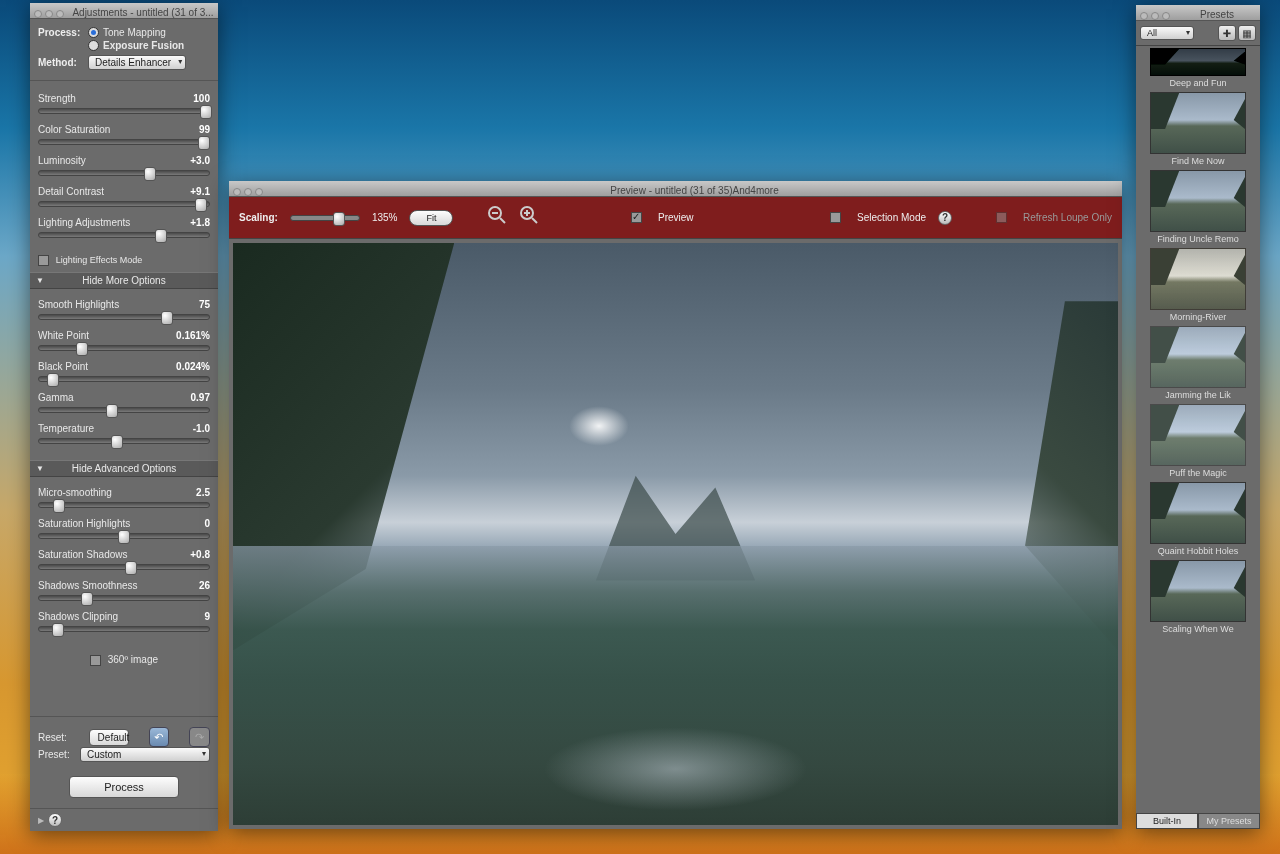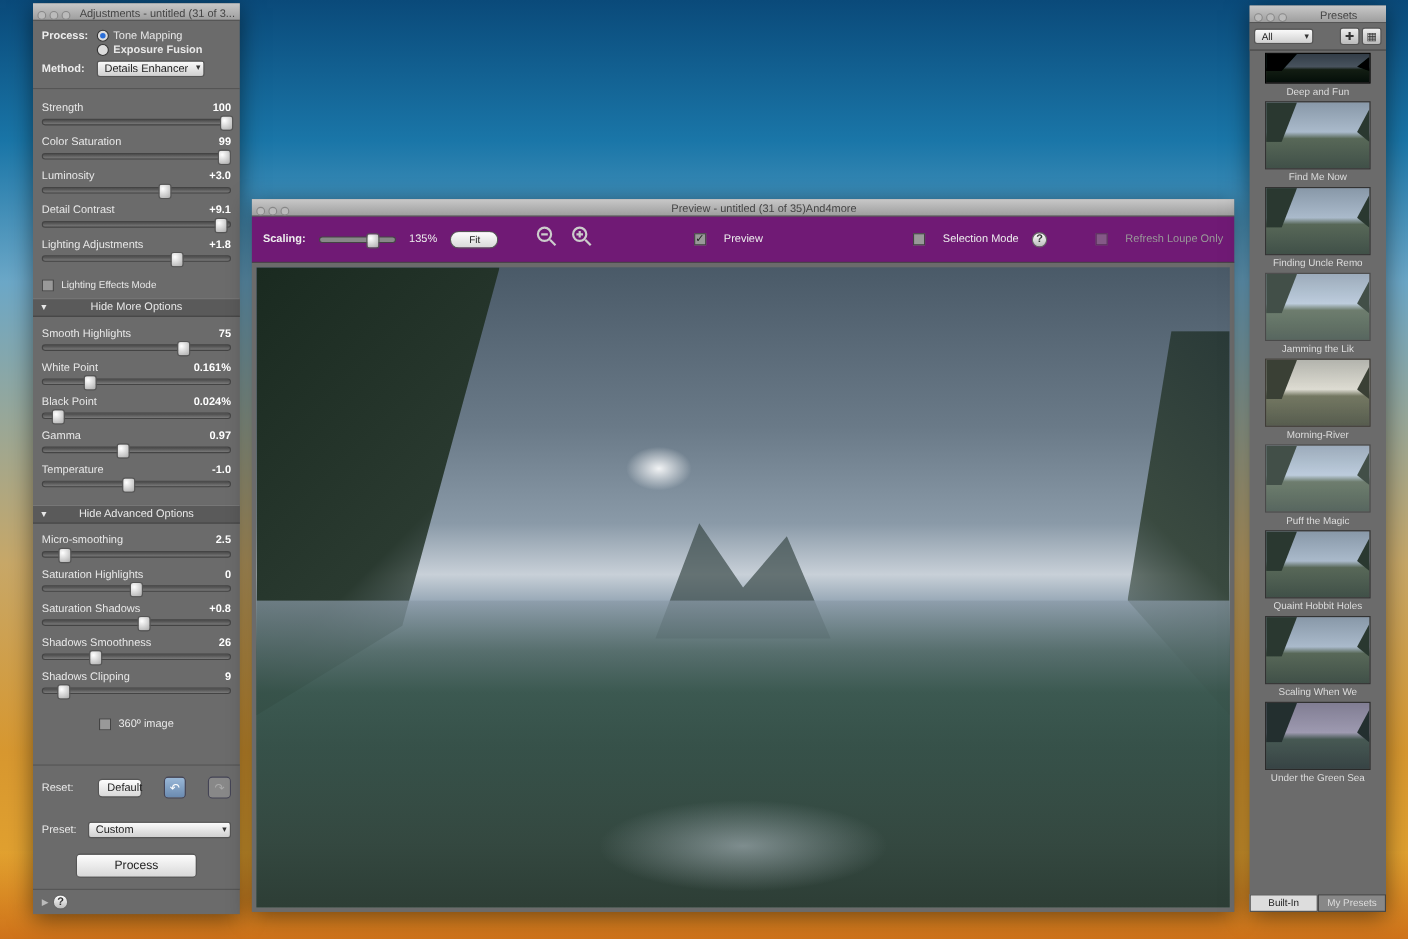--- a/index.html
+++ b/index.html
@@ -43,21 +43,21 @@
 .btn.wide { width:110px; border-radius:4px; }
 .iconbtn { width:24px; height:20px; background: linear-gradient(to bottom,#9ab8d8,#6a8ab0); border:1px solid #445; border-radius:4px; display:inline-flex; align-items:center; justify-content:center; color:#fff; font-size:11px; }
 .iconbtn.dis { background:#888; color:#aaa; }
 
 .footer-row { display:flex; align-items:center; padding:4px 8px; font-size:10px; color:#bbb; border-top:1px solid #555;}
 .footer-row .tri-r { font-size:8px; margin-right:4px; }
 .help { width:14px; height:14px; border-radius:50%; background:linear-gradient(to bottom,#fff,#bbb); color:#333; font-weight:bold; font-size:10px; display:inline-flex; align-items:center; justify-content:center; border:1px solid #666;}
 
 
 #preview { left: 229px; top: 181px; width: 893px; height: 648px; display:flex; flex-direction:column; }
-.toolbar { background:#701a75; padding: 8px 10px; display:flex; align-items:center; gap:12px; font-size:10px; color:#eee; border-bottom:1px solid #444;}
+.toolbar { background:#7f1d1d; padding: 8px 10px; display:flex; align-items:center; gap:12px; font-size:10px; color:#eee; border-bottom:1px solid #444;}
 .scale-track { width:70px; height:6px; background:#888; border:1px solid #444; border-radius:3px; position:relative; }
 .scale-thumb { position:absolute; top:-4px; width:12px; height:14px; background: radial-gradient(circle at 30% 30%, #fff, #aaa); border:1px solid #555; border-radius:3px; transform:translateX(-50%); }
 .zoom { font-size:18px; color:#ddd; cursor:pointer; }
 .img-area { flex:1; padding:4px; background:#6b6b6b; }
 .render { width:100%; height:100%; position:relative; overflow:hidden; background: linear-gradient(to bottom, #4a5a68 0%, #6a7a88 25%, #8a9aa8 40%, #c8d0d8 48%, #9aaab8 52%, #4a6058 60%, #3a5850 75%, #5a7068 90%, #4a6058 100%); }
 .mountL { position:absolute; left:0; top:0; width:25%; height:70%; background: linear-gradient(135deg, #1a2a20 0%, #2a3a30 60%, transparent 100%); clip-path: polygon(0 0, 100% 0, 60% 80%, 0 100%); }
 .mountR { position:absolute; right:0; top:10%; width:15%; height:60%; background: linear-gradient(-135deg, #2a3a38 0%, #3a4a40 50%, transparent 100%); clip-path: polygon(100% 0, 100% 100%, 30% 70%, 60% 0);}
 .mountC { position:absolute; left:35%; top:38%; width:30%; height:20%; background: #3a4a48; clip-path: polygon(20% 100%, 35% 10%, 50% 60%, 65% 20%, 80% 100%); opacity:0.7;}
 .sun { position:absolute; left:38%; top:28%; width:60px; height:40px; background: radial-gradient(ellipse, rgba(255,255,255,0.9), transparent 70%);}
 .water { position:absolute; bottom:0; left:0; right:0; height:48%; background: linear-gradient(to bottom, rgba(138,154,168,0.7) 0%, rgba(58,88,80,0.8) 30%, rgba(42,58,50,0.9) 100%);}
@@ -268,21 +268,21 @@
           <div class="thumb" style="left:11%;"></div>
         </div>
       </div>
     </div>
   <div class="sect" style="text-align:center;">
     <span class="check"></span>
     <span>360º image</span>
   </div>
 
   <div class="bottom-controls">
-    <div style="display:flex;align-items:center;gap:20px;margin-bottom:21px;">
+    <div style="display:flex;align-items:center;gap:20px;margin-bottom:0;">
       <span style="width:36px;">Reset:</span>
       <span class="btn" style="width:40px;border-radius:4px;">Default</span>
       <span class="iconbtn">↶</span>
       <span class="iconbtn dis">↷</span>
     </div>
     <div style="display:flex;align-items:center;gap:6px;margin-bottom:14px;">
       <span style="width:36px;">Preset:</span>
       <span class="select" style="flex:1;">Custom</span>
     </div>
     <div style="text-align:center;">
@@ -373,41 +373,37 @@
       </div>
       <div class="preset-item">
         <div class="preset-thumb "></div>
         <div class="preset-label">Find Me Now</div>
       </div>
       <div class="preset-item">
         <div class="preset-thumb "></div>
         <div class="preset-label">Finding Uncle Remo</div>
       </div>
       <div class="preset-item">
+        <div class="preset-thumb warm"></div>
+        <div class="preset-label">Morning-River</div>
+      </div>
+      <div class="preset-item">
         <div class="preset-thumb soft"></div>
         <div class="preset-label">Jamming the Lik</div>
       </div>
       <div class="preset-item">
-        <div class="preset-thumb warm"></div>
-        <div class="preset-label">Morning-River</div>
-      </div>
-      <div class="preset-item">
         <div class="preset-thumb soft"></div>
         <div class="preset-label">Puff the Magic</div>
       </div>
       <div class="preset-item">
         <div class="preset-thumb "></div>
         <div class="preset-label">Quaint Hobbit Holes</div>
       </div>
       <div class="preset-item">
         <div class="preset-thumb "></div>
         <div class="preset-label">Scaling When We</div>
-      </div>
-      <div class="preset-item">
-        <div class="preset-thumb green"></div>
-        <div class="preset-label">Under the Green Sea</div>
       </div>
     </div>
   <div class="preset-tabs">
     <div class="ptab active">Built-In</div>
     <div class="ptab">My Presets</div>
   </div>
 </div>
 
 </body></html>

